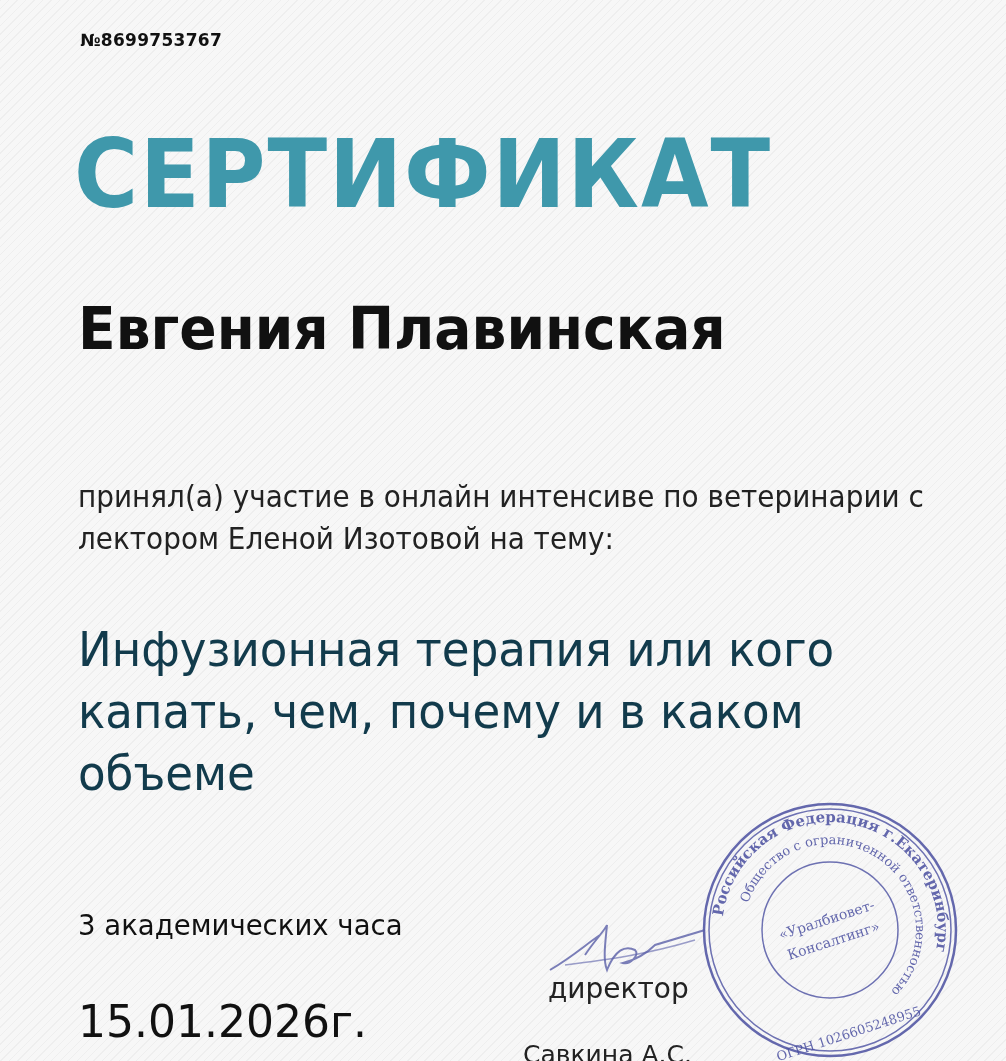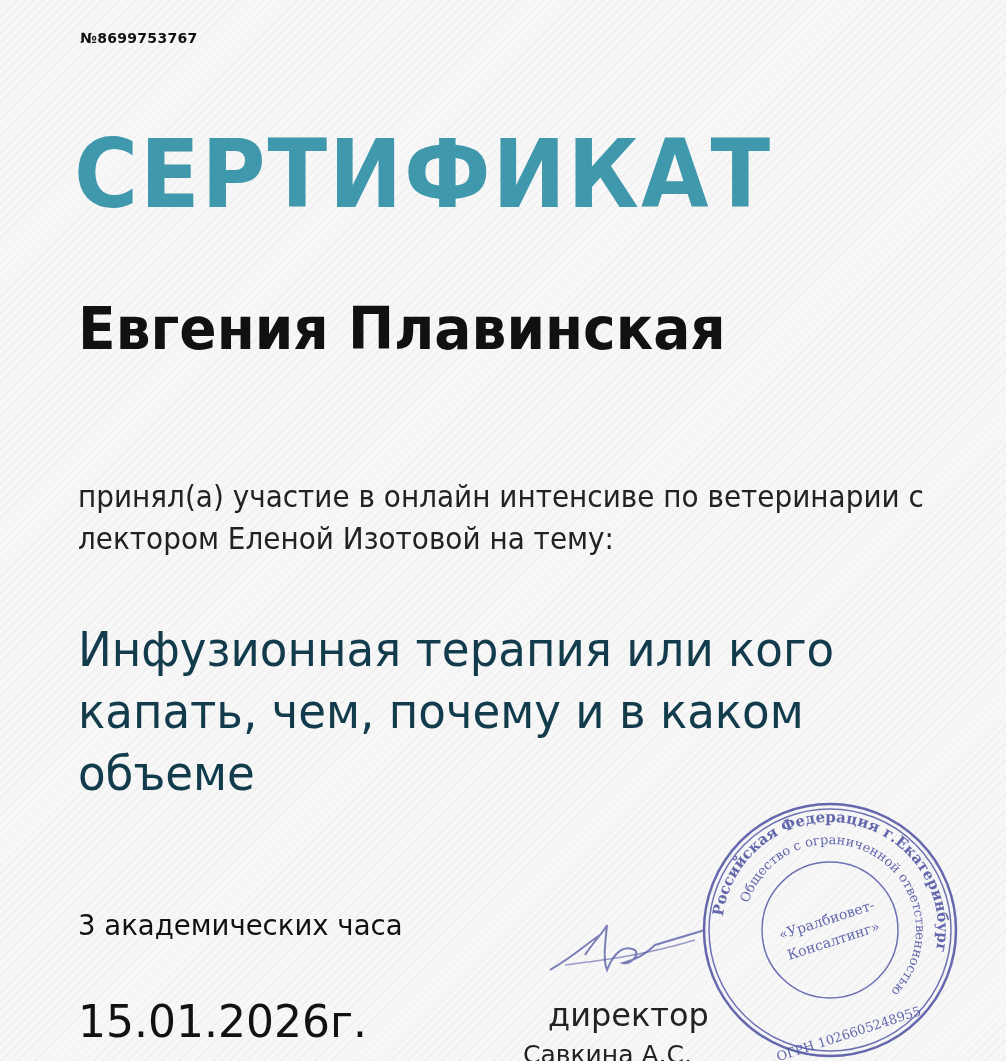--- a/index.html
+++ b/index.html
@@ -1,28 +1,28 @@
 <!DOCTYPE html>
 <html><head>
 <meta charset="utf-8">
 <style>
   html,body{margin:0;padding:0;}
   body{width:1006px;height:1061px;position:relative;overflow:hidden;
     background-color:#f7f7f7;
     background-image:repeating-linear-gradient(135deg, rgba(0,0,0,0.035) 0px, rgba(0,0,0,0.035) 1px, transparent 1px, transparent 6px);
     font-family:"DejaVu Sans", sans-serif;}
   .abs{position:absolute;}
-  .number{left:80px;top:30px;font-size:14px;font-weight:bold;color:#111;letter-spacing:0.3px;}
+  .number{left:80px;top:30px;font-size:17px;font-weight:bold;color:#111;letter-spacing:0.3px;}
   .title{left:74px;top:128px;font-size:94px;font-weight:bold;color:#3f98ab;letter-spacing:2px;line-height:1;transform:scaleX(0.93);transform-origin:left top;}
   .name{left:78px;top:300px;font-size:58px;font-weight:bold;color:#111;line-height:1;transform:scaleX(0.95);transform-origin:left top;}
   .desc{left:78px;top:476px;width:920px;font-size:30px;color:#222;line-height:42px;transform:scaleX(0.93);transform-origin:left top;}
   .topic{left:78px;top:618px;width:880px;font-size:48px;color:#123b4c;line-height:62px;transform:scaleX(0.94);transform-origin:left top;}
   .hours{left:78px;top:908px;font-size:29px;color:#111;transform:scaleX(0.95);transform-origin:left top;}
   .date{left:78px;top:982px;font-size:44px;color:#111;margin-top:14px;}
-  .sig-title{left:548px;top:972px;font-size:32px;color:#222;margin-top:24px;}
+  .sig-title{left:548px;top:972px;font-size:28px;color:#222;}
   .sig-name{left:523px;top:1000px;font-size:25px;color:#222;margin-top:40px;}
   .stamp{left:700px;top:800px;width:260px;height:260px;}
   .signature{left:545px;top:915px;width:180px;height:80px;}
 </style>
 </head>
 <body>
 
 <div class="abs number">№8699753767</div>
 <div class="abs title">СЕРТИФИКАТ</div>
 <div class="abs name">Евгения Плавинская</div>

